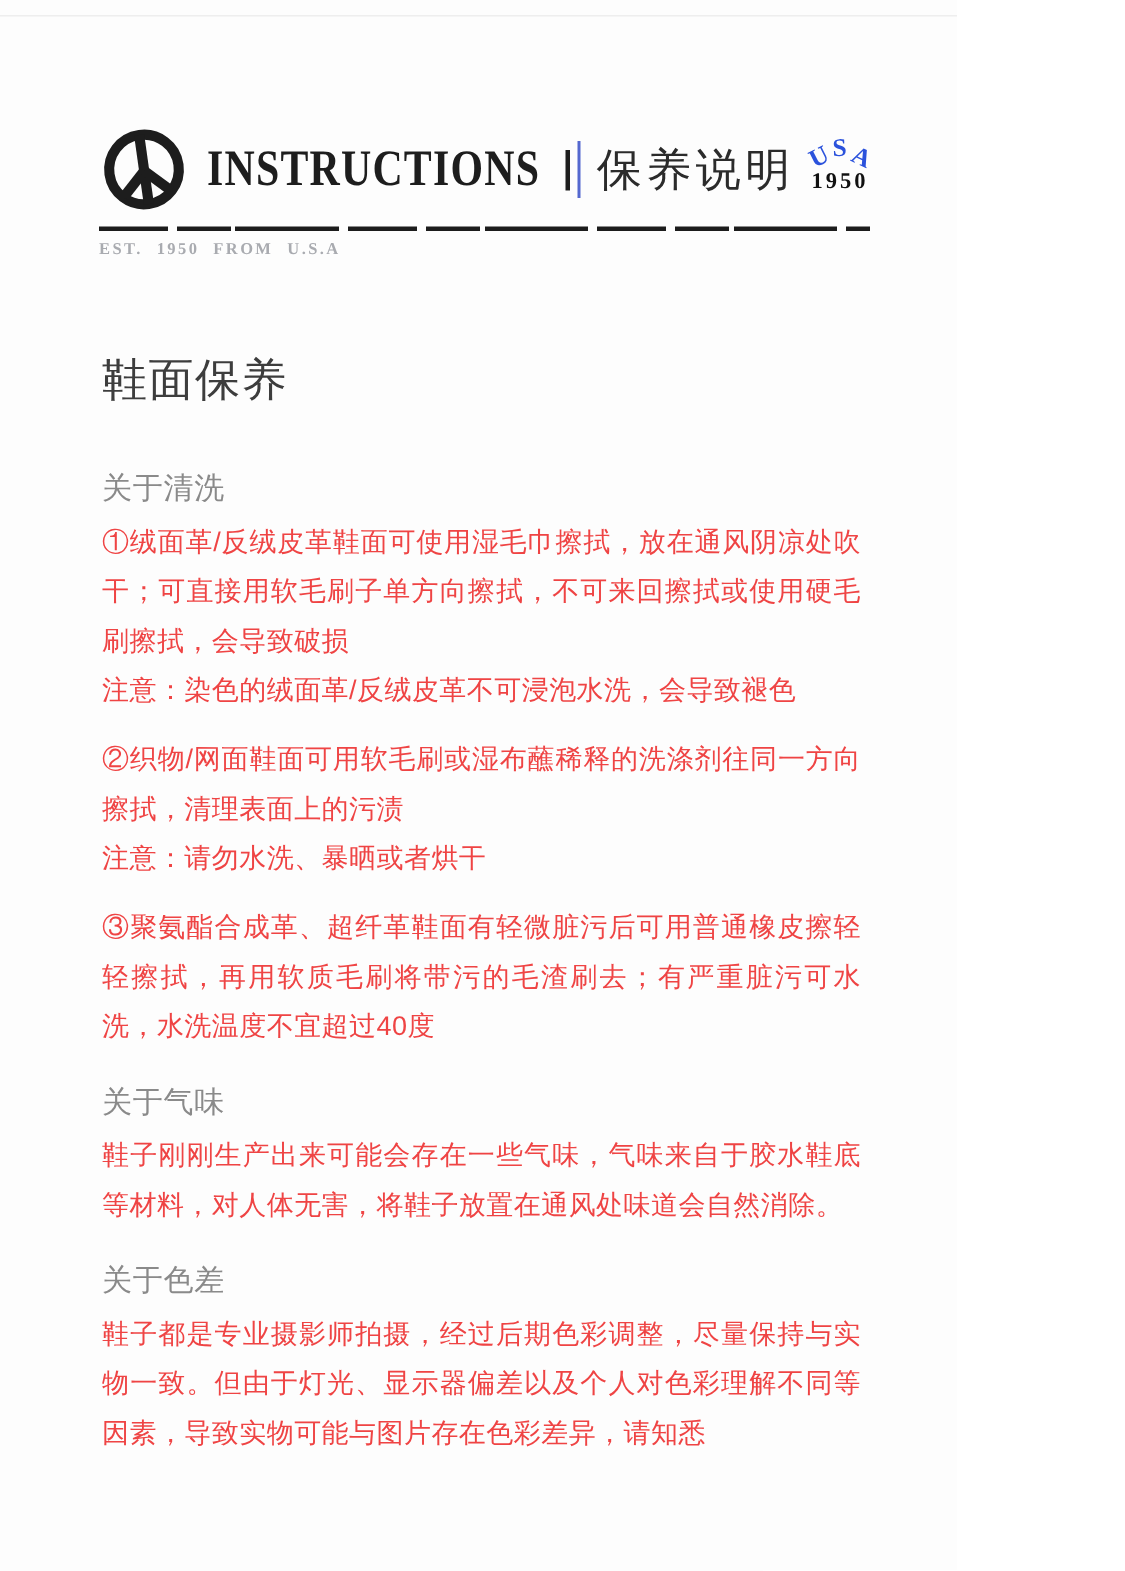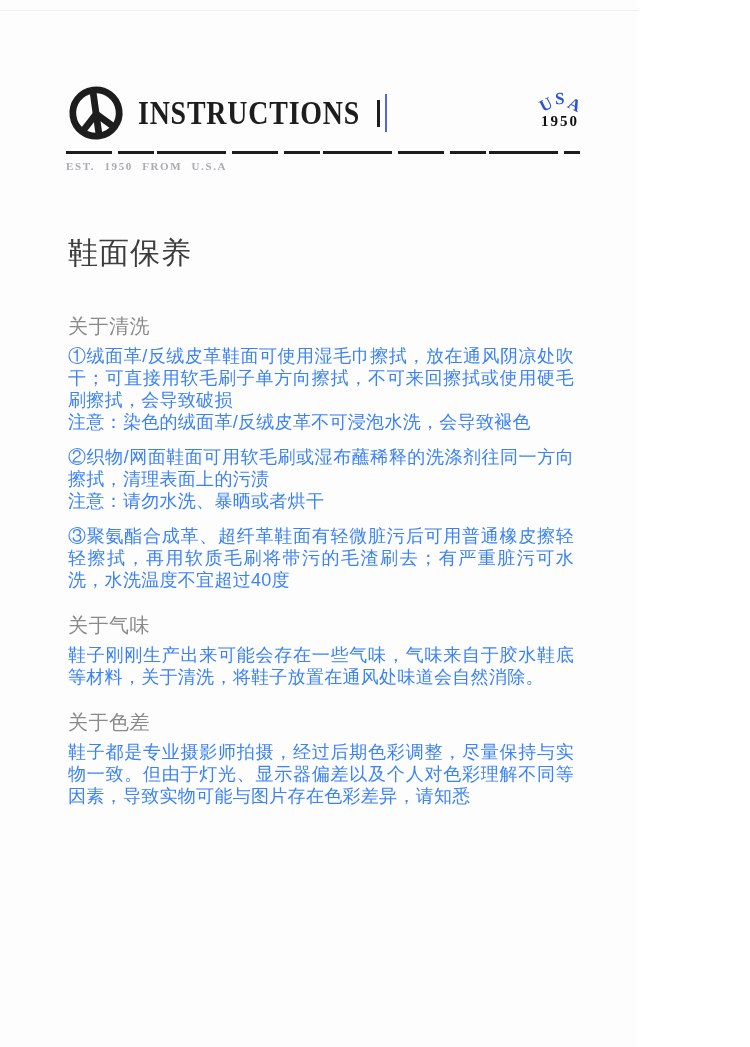--- a/index.html
+++ b/index.html
@@ -98,22 +98,22 @@
   .section { margin-top:18px; }
   .section.first { margin-top:36px; }
   .section-heading {
     font-size:20px; font-weight:400;
     color:#8a8a8a; line-height:33px;
     letter-spacing:0.5px;
   }
   .item { margin-top:2px; }
   .item + .item { margin-top:13px; }
   .item-text, .item-note {
-    font-size:18px; line-height:22px;
-    color:#3b82f6; letter-spacing:0.3px;
+    font-size:18px; line-height:33px;
+    color:#ef4444; letter-spacing:0.3px;
     text-align:justify;
   }
 </style>
 </head>
 <body>
 
 <div class="page">
   <div class="top-hairline"></div>
 
   <div class="header">
@@ -123,20 +123,21 @@
           <circle cx="30" cy="30" r="24"></circle>
           <line x1="30" y1="6" x2="30" y2="54"></line>
           <line x1="30" y1="31" x2="13.5" y2="47"></line>
           <line x1="30" y1="31" x2="46.5" y2="47"></line>
         </g>
       </svg>
     </span>
     <span class="wordmark">INSTRUCTIONS</span>
     <span class="wordmark-bar"></span>
     <span class="caret"></span>
+    <span class="cn-title">保养说明</span>
 
     <div class="badge">
       <div class="badge-arc">
         <span class="l-u">U</span>
         <span class="l-s">S</span>
         <span class="l-a">A</span>
       </div>
       <div class="badge-year">1950</div>
     </div>
   </div>
@@ -158,21 +159,21 @@
         <div class="item-note">注意：请勿水洗、暴晒或者烘干</div>
       </div>
       <div class="item">
         <div class="item-text">③聚氨酯合成革、超纤革鞋面有轻微脏污后可用普通橡皮擦轻轻擦拭，再用软质毛刷将带污的毛渣刷去；有严重脏污可水洗，水洗温度不宜超过40度</div>
       </div>
     </div>
 
     <div class="section">
       <div class="section-heading">关于气味</div>
       <div class="item">
-        <div class="item-text">鞋子刚刚生产出来可能会存在一些气味，气味来自于胶水鞋底等材料，关于清洗，将鞋子放置在通风处味道会自然消除。</div>
+        <div class="item-text">鞋子刚刚生产出来可能会存在一些气味，气味来自于胶水鞋底等材料，对人体无害，将鞋子放置在通风处味道会自然消除。</div>
       </div>
     </div>
 
     <div class="section">
       <div class="section-heading">关于色差</div>
       <div class="item">
         <div class="item-text">鞋子都是专业摄影师拍摄，经过后期色彩调整，尽量保持与实物一致。但由于灯光、显示器偏差以及个人对色彩理解不同等因素，导致实物可能与图片存在色彩差异，请知悉</div>
       </div>
     </div>
   </div>

